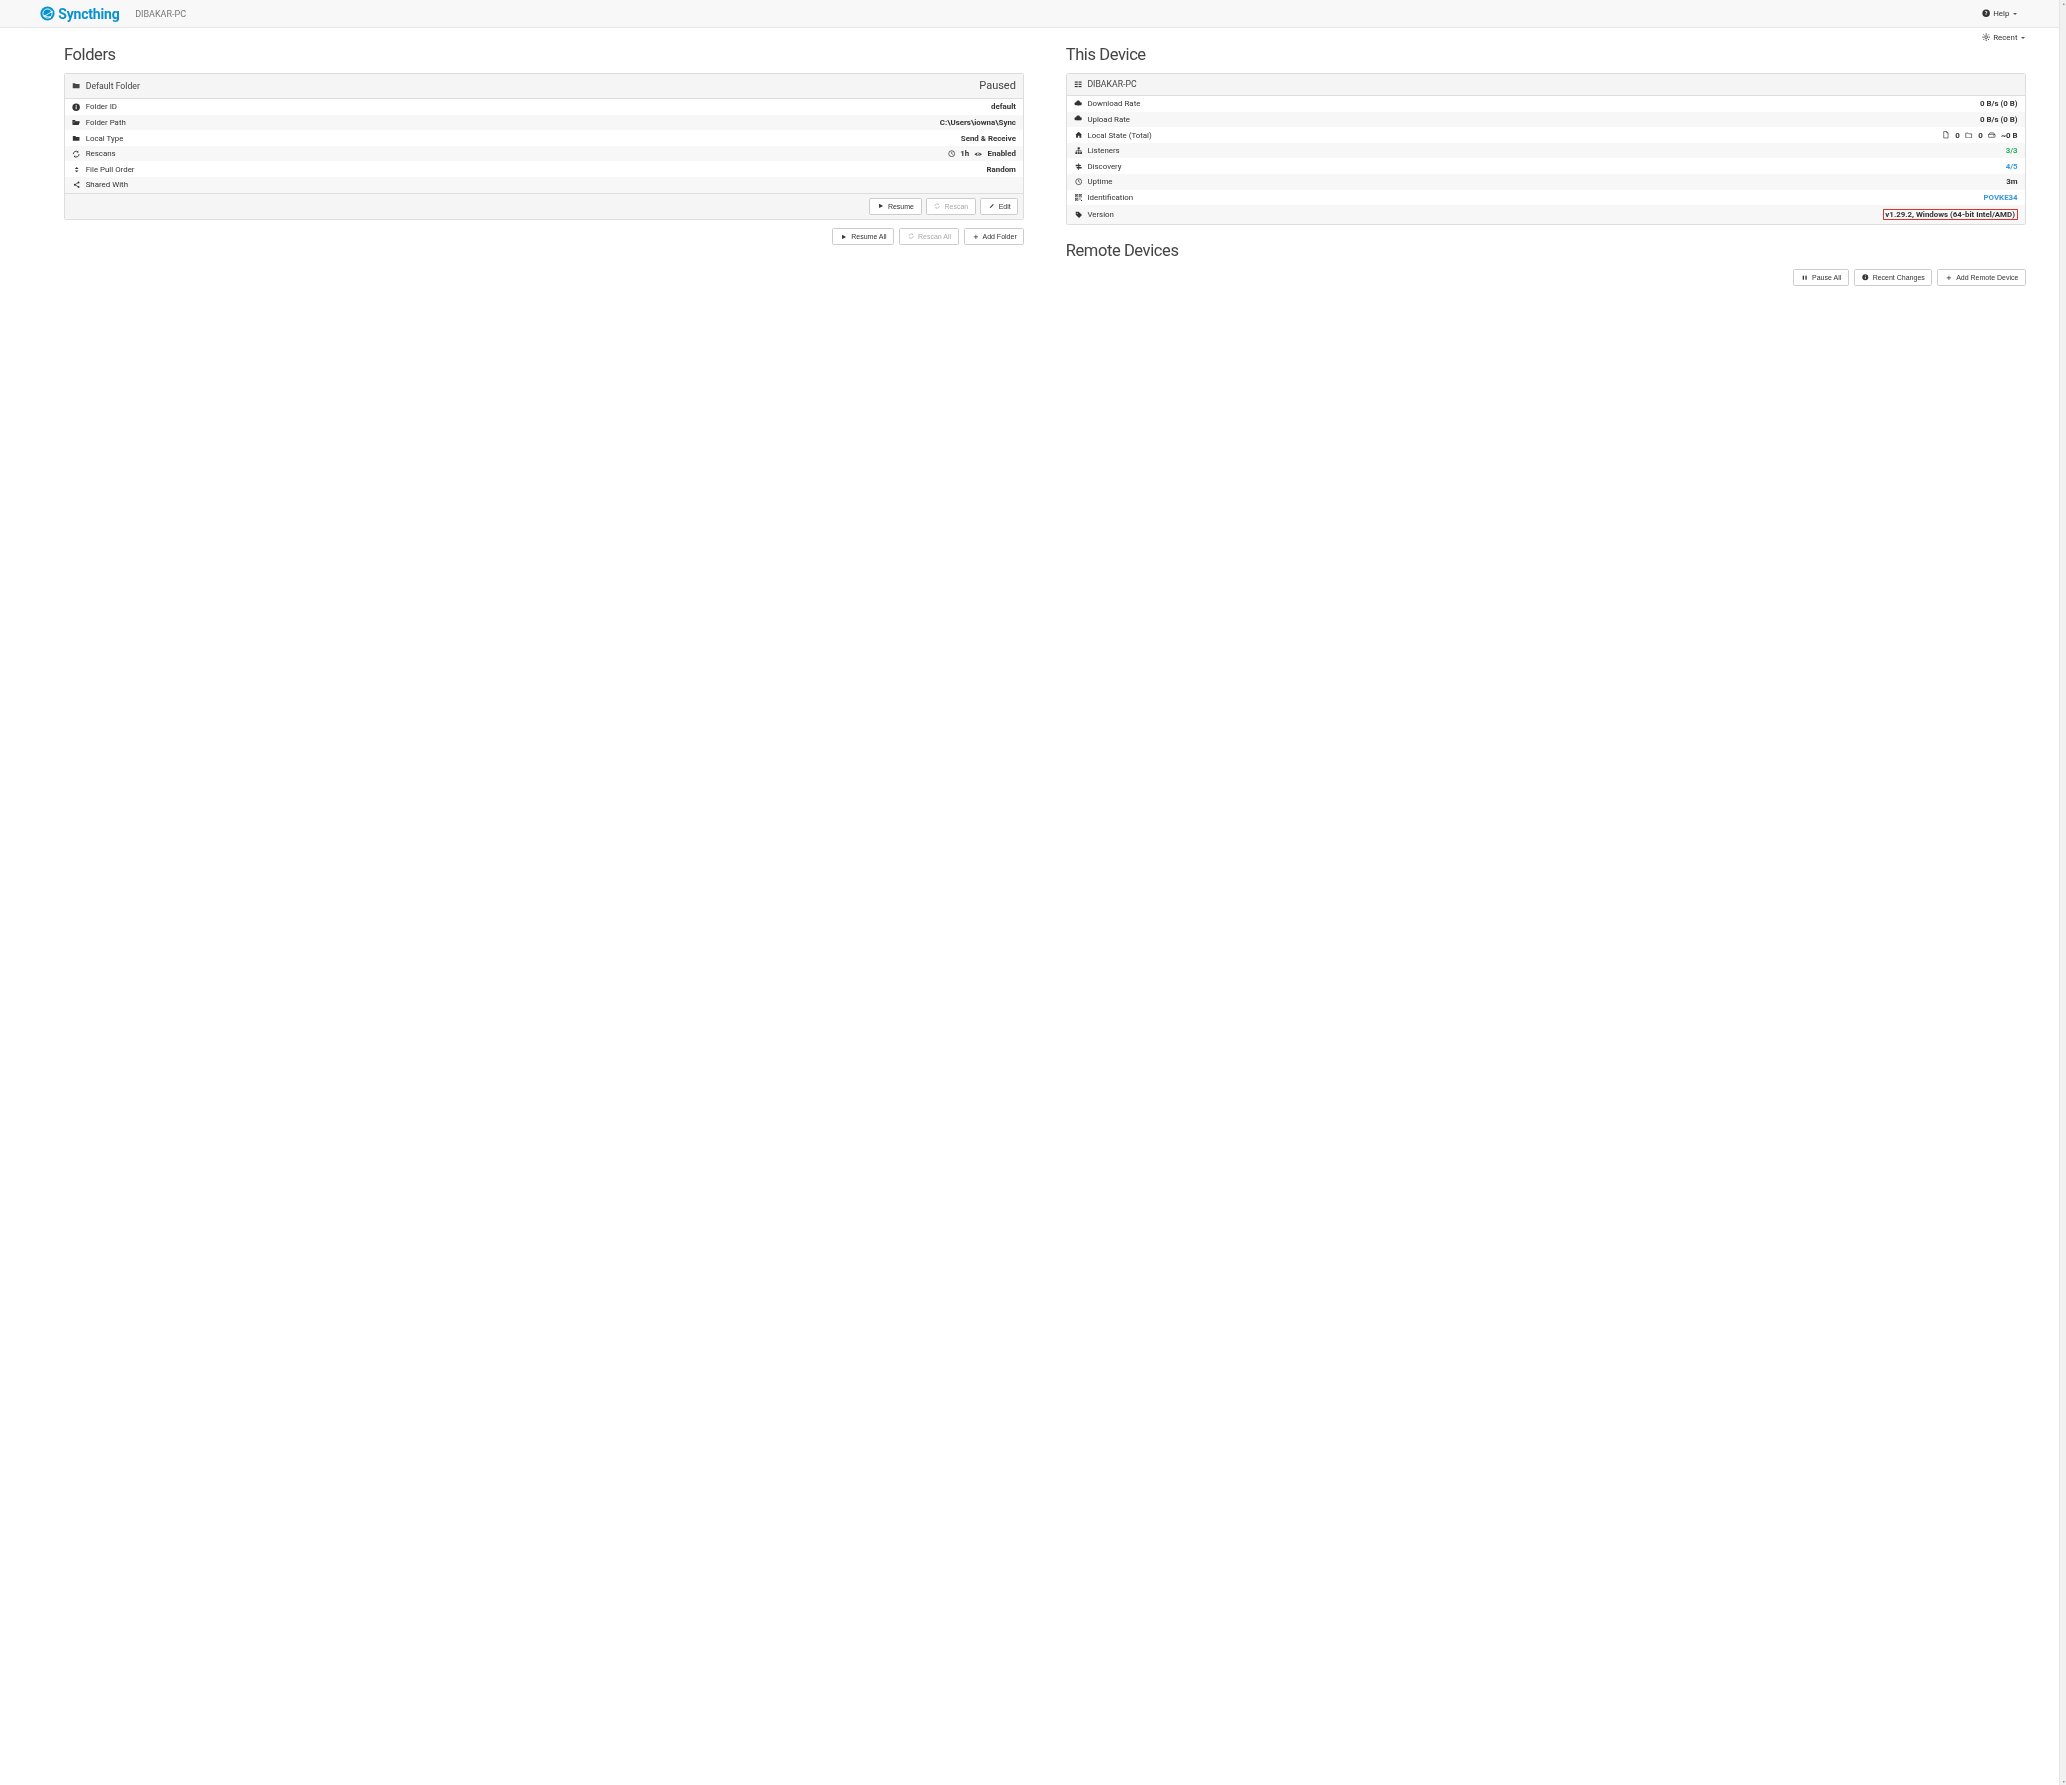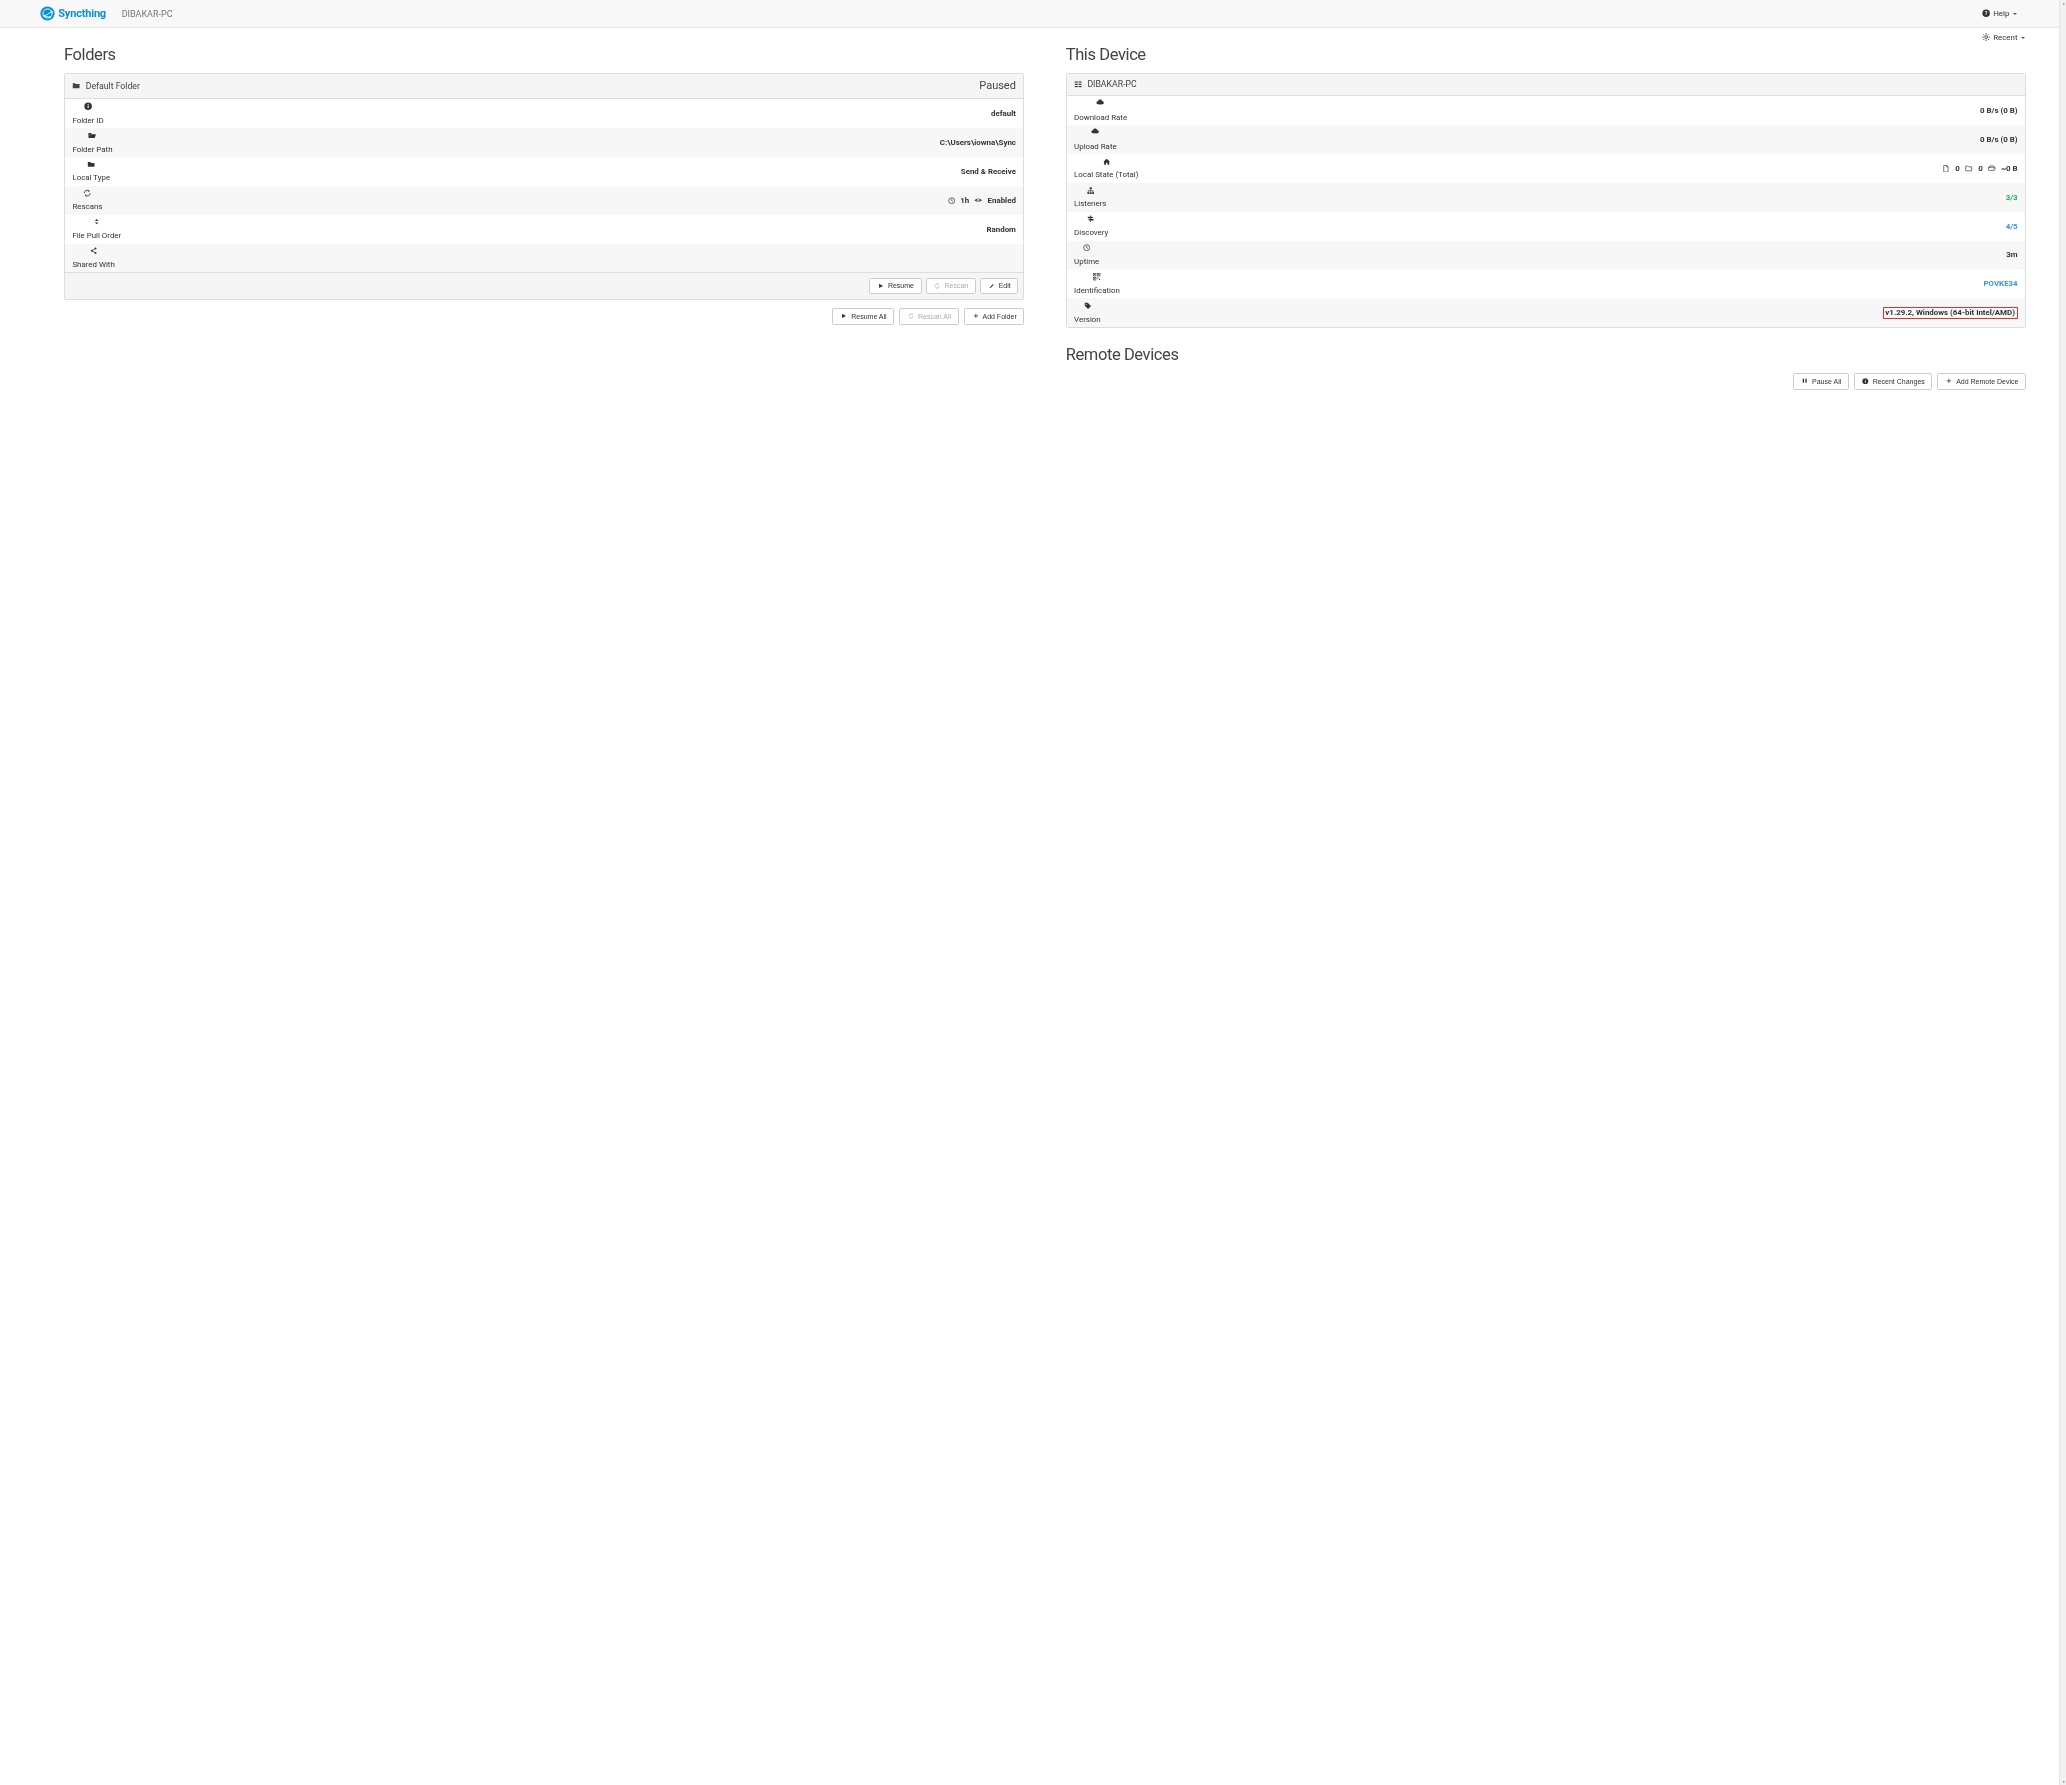--- a/index.html
+++ b/index.html
@@ -1,33 +1,33 @@
 <!DOCTYPE html>
 <html style="font-size:6.6px"><head>
 <meta charset="utf-8">
 <style>
 * { box-sizing: border-box; margin: 0; padding: 0; }
 body { font-family: -apple-system, BlinkMacSystemFont, "Segoe UI", Roboto, Helvetica, Arial, sans-serif; background: #fff; color: #333; font-size: 6.2px; }
 .topbar { background: #f8f8f8; border-bottom: 0.4px solid #e7e7e7; height: 28px; display: flex; align-items: center; padding: 0 40px; }
 .brand { display: flex; align-items: center; gap: 3.3px; }
 .brand-logo { width: 15px; height: 15px; }
-.brand-name { color: #0891d1; font-weight: 700; font-size: 11px; letter-spacing: -0.2px; }
+.brand-name { color: #0891d1; font-weight: 700; font-size: 14px; letter-spacing: -0.2px; }
 .device-title { margin-left: 15.7px; color: #777; font-size: 9px; font-weight: 400; }
 .nav-right { margin-left: auto; display: flex; gap: 15px; flex-direction: column; }
 .nav-item { color: #333; font-size: 7.9px; cursor: pointer; display: flex; align-items: center; gap: 2.5px; }
 .caret { width: 0; height: 0; border-left: 2.1px solid transparent; border-right: 2.1px solid transparent; border-top: 2.1px solid #555; margin-left: 0.8px; }
 .container { padding: 0 40px; display: flex; gap: 17.4px; }
 .col { flex: 1; padding-left: 24px; }
 h1.section { font-size: 16.5px; font-weight: 400; color: #444; margin: 16.5px 0 9px 0; letter-spacing: -0.4px; }
 .panel { border: 0.4px solid #ddd; border-radius: 1.7px; margin-bottom: 8.3px; background: #fff; }
 .panel-head { background: #f5f5f5; border-bottom: 0.4px solid #ddd; padding: 5.8px 7.4px; display: flex; align-items: center; gap: 5px; font-size: 8.7px; color: #444; border-radius: 1.7px 1.7px 0 0; }
 .panel-head .status { margin-left: auto; font-size: 11px; }
 .row { display: flex; align-items: center; padding: 3.3px 7.4px; font-size: 7.9px; color: #333; }
 .row:nth-child(even) { background: #f7f7f7; }
-.row .label { display: flex; align-items: center; gap: 5px; flex-direction: column; }
+.row .label { display: flex; align-items: center; gap: 5px; }
 .row .value { margin-left: auto; text-align: right; display: flex; align-items: center; gap: 5px; font-weight: bold; }
 .panel-footer { background: #f5f5f5; border-top: 0.4px solid #ddd; padding: 4.1px 5px; display: flex; justify-content: flex-end; gap: 4.1px; border-radius: 0 0 1.7px 1.7px; }
 .btn { background: #fff; border: 0.4px solid #ccc; border-radius: 1.7px; padding: 3.3px 6.6px; font-size: 7px; color: #333; cursor: pointer; display: inline-flex; align-items: center; gap: 2.9px; }
 .btn.disabled { color: #aaa; cursor: not-allowed; }
 .btn-row { display: flex; justify-content: flex-end; gap: 5px; margin-top: 1.7px; }
 .icon { display: inline-flex; width: 8.3px; height: 8.3px; justify-content: center; align-items: center; }
 .link-blue { color: #3498db; }
 .link-green { color: #27ae60; }
 .highlight-red { border: 0.8px solid #e03030; padding: 0.4px 1.7px; border-radius: 0.8px; }
 .scrollbar-stub { position: fixed; right: 0; top: 0; width: 6.6px; height: 100%; background: #f1f1f1; border-left: 0.4px solid #e5e5e5; }

